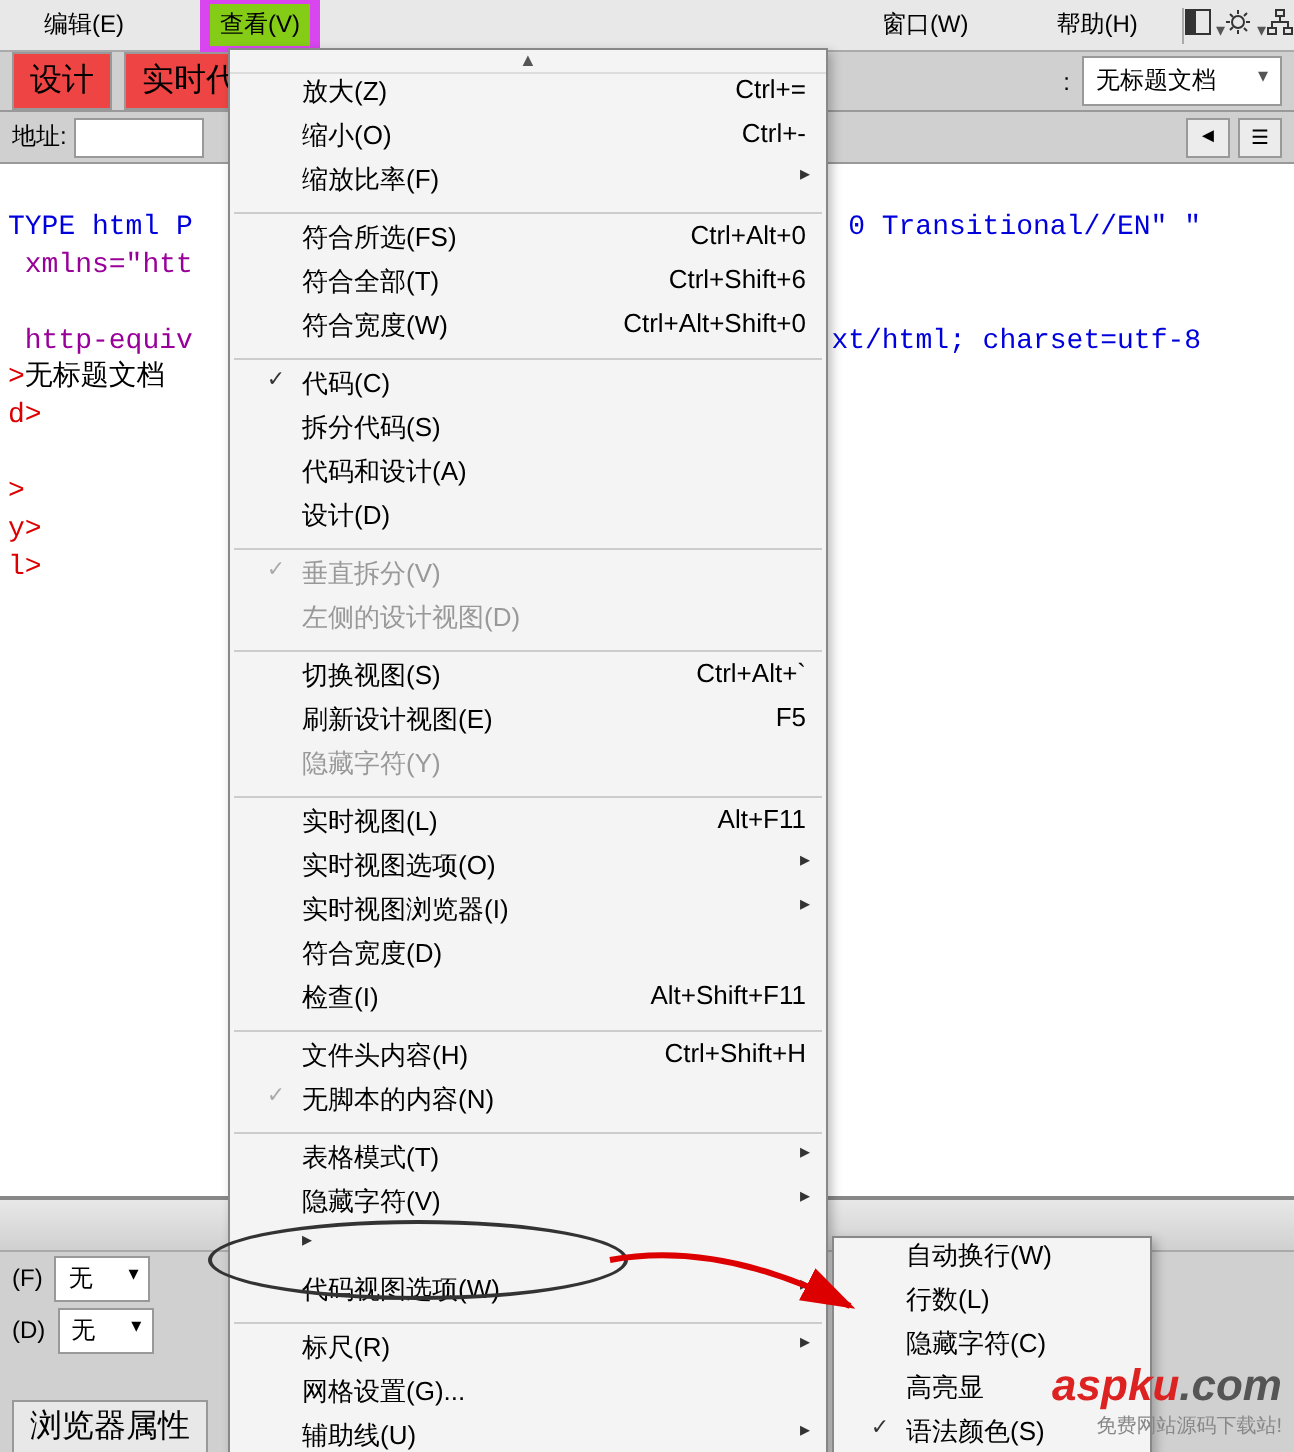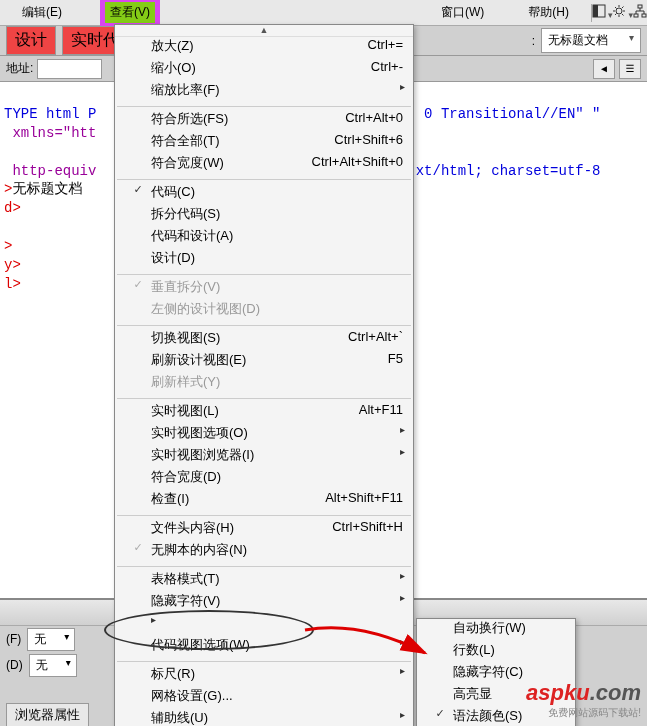--- a/index.html
+++ b/index.html
@@ -51,21 +51,21 @@
     .dd-sub { top: 618px; left: 416px; width: 160px; }
     
     
     .bottom-panel { position: absolute; bottom: 0; left: 0; right: 0; background: #d0d0d0; border-top: 2px solid #888; height: 128px; }
     .bp-header { height: 26px; background: linear-gradient(#e8e8e8,#d0d0d0); border-bottom: 1px solid #aaa; }
     .bp-row { display: flex; align-items: center; height: 26px; padding: 0 6px; gap: 6px; }
     .bp-field { background: #fff; border: 1px solid #999; padding: 2px 22px 2px 6px; position: relative; min-width: 48px; font-size: 12px; }
     .bp-field::after { content: "▾"; position: absolute; right: 5px; top: 2px; font-size: 10px; }
     .bp-label { font-size: 12px; }
     .bp-tabs { position: absolute; bottom: 0; left: 6px; display: flex; }
-    .bp-tab { background: #e8e8e8; border: 1px solid #999; border-bottom: none; padding: 2px 8px; margin-right: 2px; font-size: 13px; }
+    .bp-tab { background: #e8e8e8; border: 1px solid #999; border-bottom: none; padding: 2px 8px; margin-right: 2px; font-size: 16px; }
     
     
     .watermark { position: absolute; right: 6px; bottom: 6px; font-family: Liberation Sans, sans-serif; font-weight: bold; font-style: italic; font-size: 22px; z-index: 300; pointer-events: none; }
     .wm-main { color: #d22; }
     .wm-dot { color: #555; }
     .wm-sub { font-size: 10px; color: #888; display: block; text-align: right; font-style: normal; font-weight: normal; }
   </style>
 </head>
 <body>
 
@@ -187,21 +187,21 @@
       <span class="dd-label">切换视图(S)</span>
       <span class="dd-shortcut">Ctrl+Alt+`</span>
     </div>
   <div class="dd-item">
       <span class="dd-check"></span>
       <span class="dd-label">刷新设计视图(E)</span>
       <span class="dd-shortcut">F5</span>
     </div>
   <div class="dd-item dd-disabled">
       <span class="dd-check"></span>
-      <span class="dd-label">刷新样式(Y)</span>
+      <span class="dd-label">隐藏字符(Y)</span>
     </div>
   <div class="dd-sep"></div>
   <div class="dd-item">
       <span class="dd-check"></span>
       <span class="dd-label">实时视图(L)</span>
       <span class="dd-shortcut">Alt+F11</span>
     </div>
   <div class="dd-item">
       <span class="dd-check"></span>
       <span class="dd-label">实时视图选项(O)</span>

